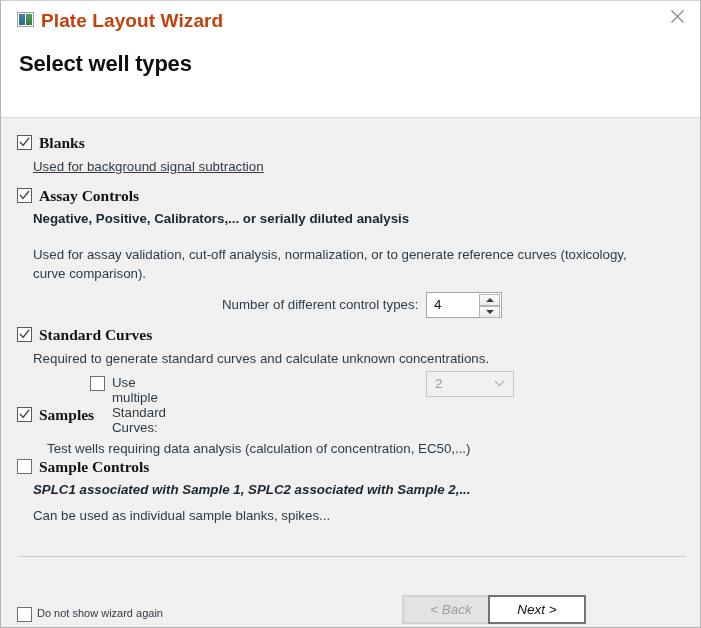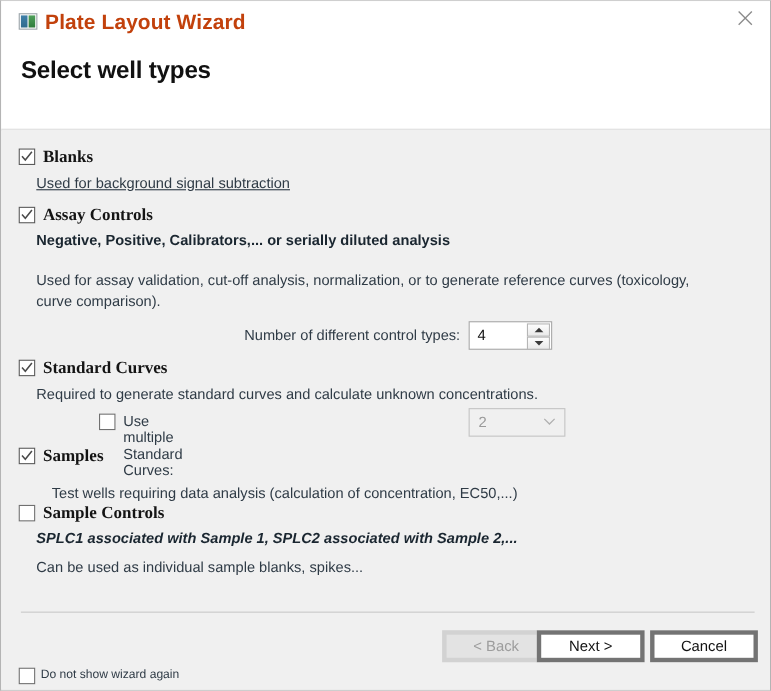--- a/index.html
+++ b/index.html
@@ -215,32 +215,33 @@
     left: 18px;
     top: 437px;
     width: 667px;
     height: 1px;
     background: #c8c8c8;
   }
 
   
   .btn {
     position: absolute;
-    top: 454px;
+    top: 476px;
     width: 98px;
     height: 29px;
     box-sizing: border-box;
     font-size: 13.5px;
     color: #111111;
     background: #ffffff;
-    border: 4px solid #737373;
+    border: 2px solid #737373;
     display: flex;
     align-items: center;
     justify-content: center;
     cursor: default;
+    font-style: italic;
   }
   .btn.disabled {
     background: #e3e3e3;
     border-color: #d2d2d2;
     color: #9d9d9d;
   }
   #btn-back   { left: 401px; }
   #btn-next   { left: 487px; }
   #btn-cancel { left: 590px; }
 
@@ -355,21 +356,20 @@
       <div class="cbx light" style="left:0; top:1px;"></div>
       <div class="grp-label" style="position:absolute; left:22px; top:0;">Sample Controls</div>
     </div>
     <div class="sub-bold" style="position:absolute; left:32px; top:363px;font-style:italic;">SPLC1 associated with Sample 1, SPLC2 associated with Sample 2,...</div>
     <div class="desc" style="position:absolute; left:32px; top:389px;">Can be used as individual sample blanks, spikes...</div>
 
     <div class="separator"></div>
 
     <div class="btn disabled" id="btn-back">&lt; Back</div>
     <div class="btn" id="btn-next">Next &gt;</div>
-    <div class="btn" id="btn-cancel">Cancel</div>
 
     <div class="bottom-cbx-row">
       <div class="cbx light" style="left:0; top:0;"></div>
       <div class="bottom-cbx-label">Do not show wizard again</div>
     </div>
 
   </div>
 </div>
 
 </body></html>

